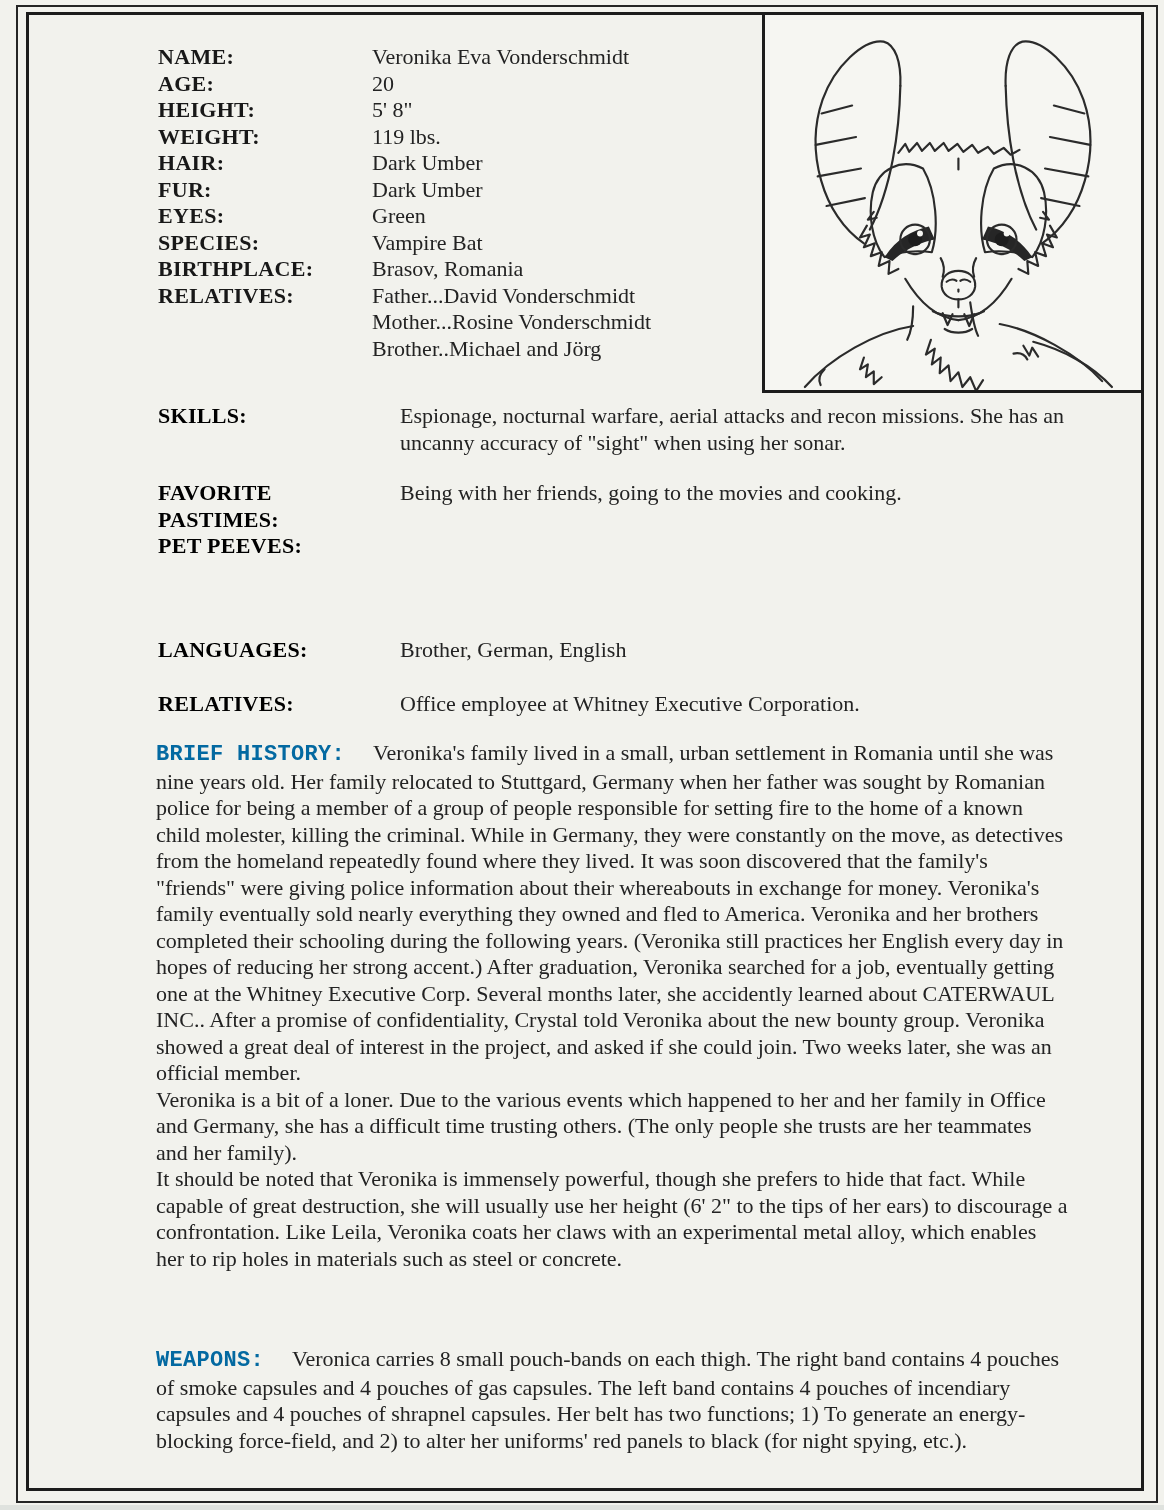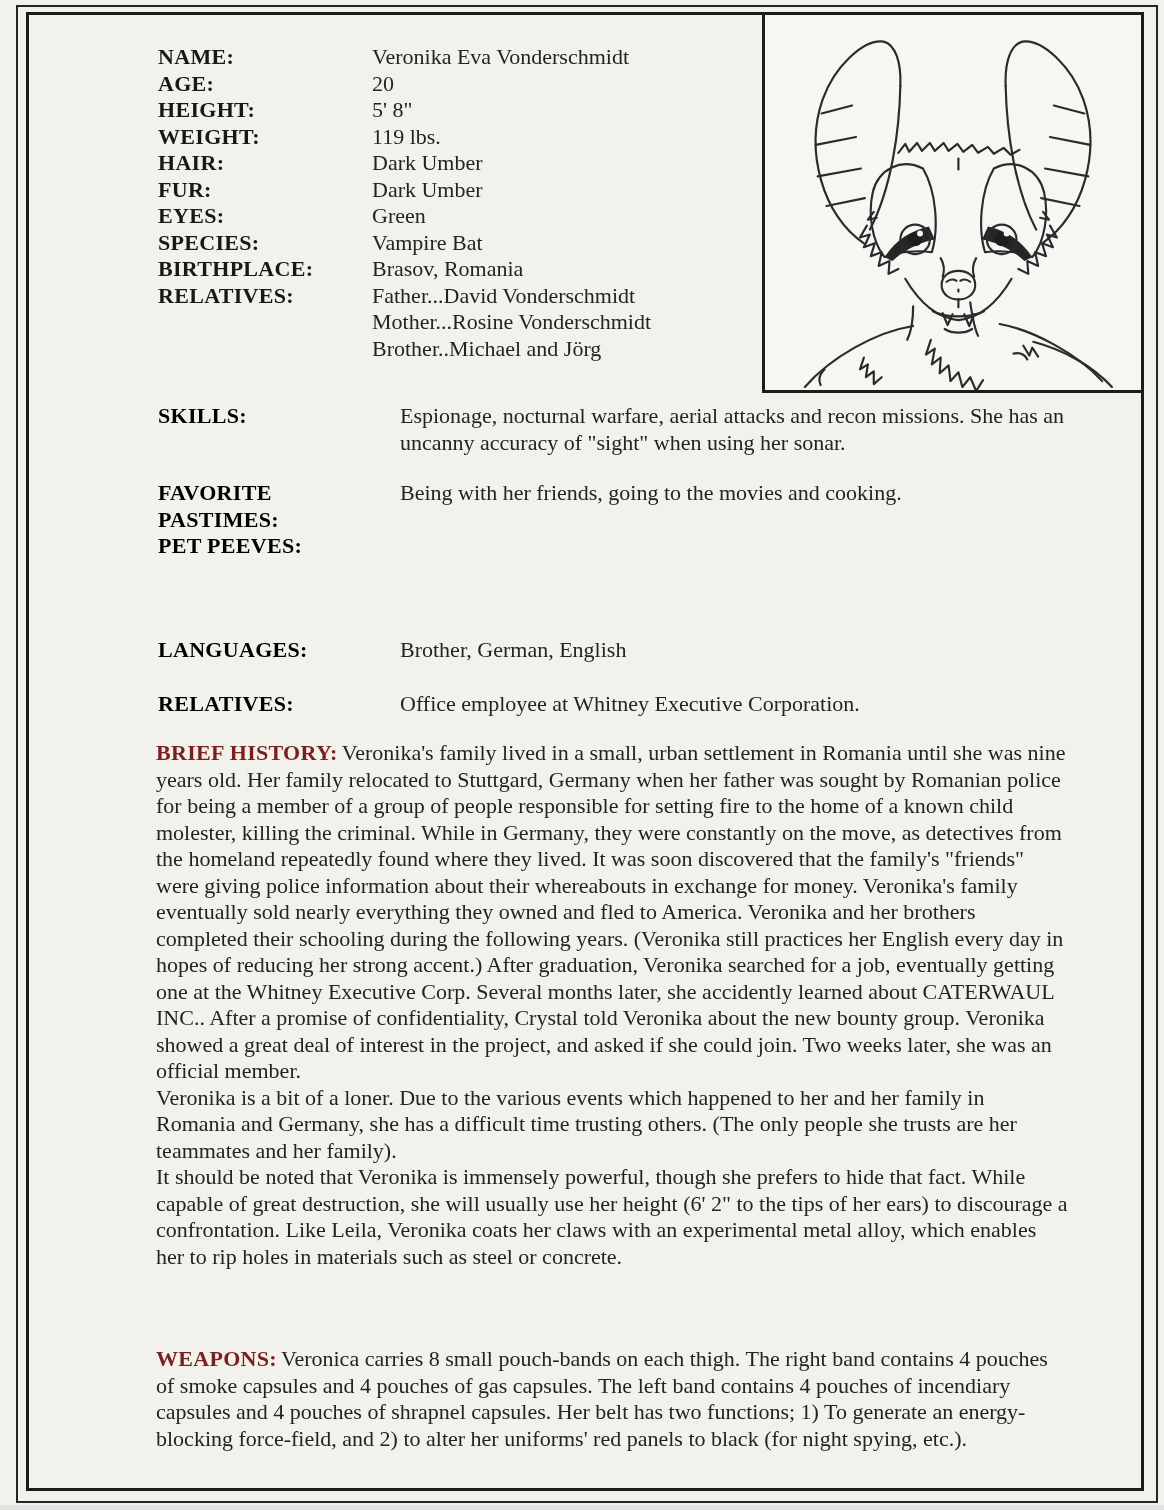--- a/index.html
+++ b/index.html
@@ -69,22 +69,22 @@
   .sec-occupation  { top: 690px; }
 
   
   .history {
     position: absolute; left: 156px; top: 740px; width: 912px;
     font-size: 22px; line-height: 26.5px; color: #232323;
     text-align: left;
   }
   .history p, .weapons p { margin: 0; }
   .inline-label {
-    font-weight: bold; color: #7f1d1d;
-    margin-right: 4px; letter-spacing: 0.3px;
+    font-weight: bold; color: #0369a1;
+    margin-right: 28px; letter-spacing: 0.3px; font-family: Liberation Mono, monospace;
   }
   .weapons {
     position: absolute; left: 156px; top: 1346px; width: 912px;
     font-size: 22px; line-height: 26.5px; color: #232323;
   }
 
   
   .scan-edge {
     position: absolute; left: 0; bottom: 0; width: 100%; height: 5px;
     background: #dfe2de;
@@ -227,21 +227,21 @@
     <div class="sec-label">LANGUAGES:</div>
     <div class="sec-value">Brother, German, English</div>
   </div>
   <div class="section sec-occupation">
     <div class="sec-label">RELATIVES:</div>
     <div class="sec-value">Office employee at Whitney Executive Corporation.</div>
   </div>
 
   <div class="history">
     <p><strong class="inline-label">BRIEF HISTORY:</strong><span>Veronika's family lived in a small, urban settlement in Romania until she was nine years old.  Her family relocated to Stuttgard, Germany when her father was sought by Romanian police for being a member of a group of people responsible for setting fire to the home of a known child molester, killing the criminal.  While in Germany, they were constantly on the move, as detectives from the homeland repeatedly found where they lived.  It was soon discovered that the family's "friends" were giving police information about their whereabouts in exchange for money.  Veronika's family eventually sold nearly everything they owned and fled to America.  Veronika and her brothers completed their schooling during the following years. (Veronika still practices her English every day in hopes of reducing her strong accent.)  After graduation, Veronika searched for a job, eventually getting one at the Whitney Executive Corp.  Several months later, she accidently learned about CATERWAUL INC..  After a promise of confidentiality, Crystal told Veronika about the new bounty group.  Veronika showed a great deal of interest in the project, and asked if she could join.  Two weeks later, she was an official member.</span></p>
-    <p>Veronika is a bit of a loner.  Due to the various events which happened to her and her family in Romania and Germany, she has a difficult time trusting others.  (The only people she trusts are her teammates and her family).</p>
+    <p>Veronika is a bit of a loner.  Due to the various events which happened to her and her family in Office and Germany, she has a difficult time trusting others.  (The only people she trusts are her teammates and her family).</p>
     <p>It should be noted that Veronika is immensely powerful, though she prefers to hide that fact.  While capable of great destruction, she will usually use her height (6' 2" to the tips of her ears) to discourage a confrontation.  Like Leila, Veronika coats her claws with an experimental metal alloy, which enables her to rip holes in materials such as steel or concrete.</p>
   </div>
 
   <div class="weapons">
     <p><strong class="inline-label">WEAPONS:</strong><span>Veronica carries 8 small pouch-bands on each thigh.  The right band contains 4 pouches of smoke capsules and 4 pouches of gas capsules.  The left band contains 4 pouches of incendiary capsules and 4 pouches of shrapnel capsules.  Her belt has two functions; 1) To generate an energy-blocking force-field, and 2) to alter her uniforms' red panels to black (for night spying, etc.).</span></p>
   </div>
 
   <div class="scan-edge"></div>
 </div>
 

